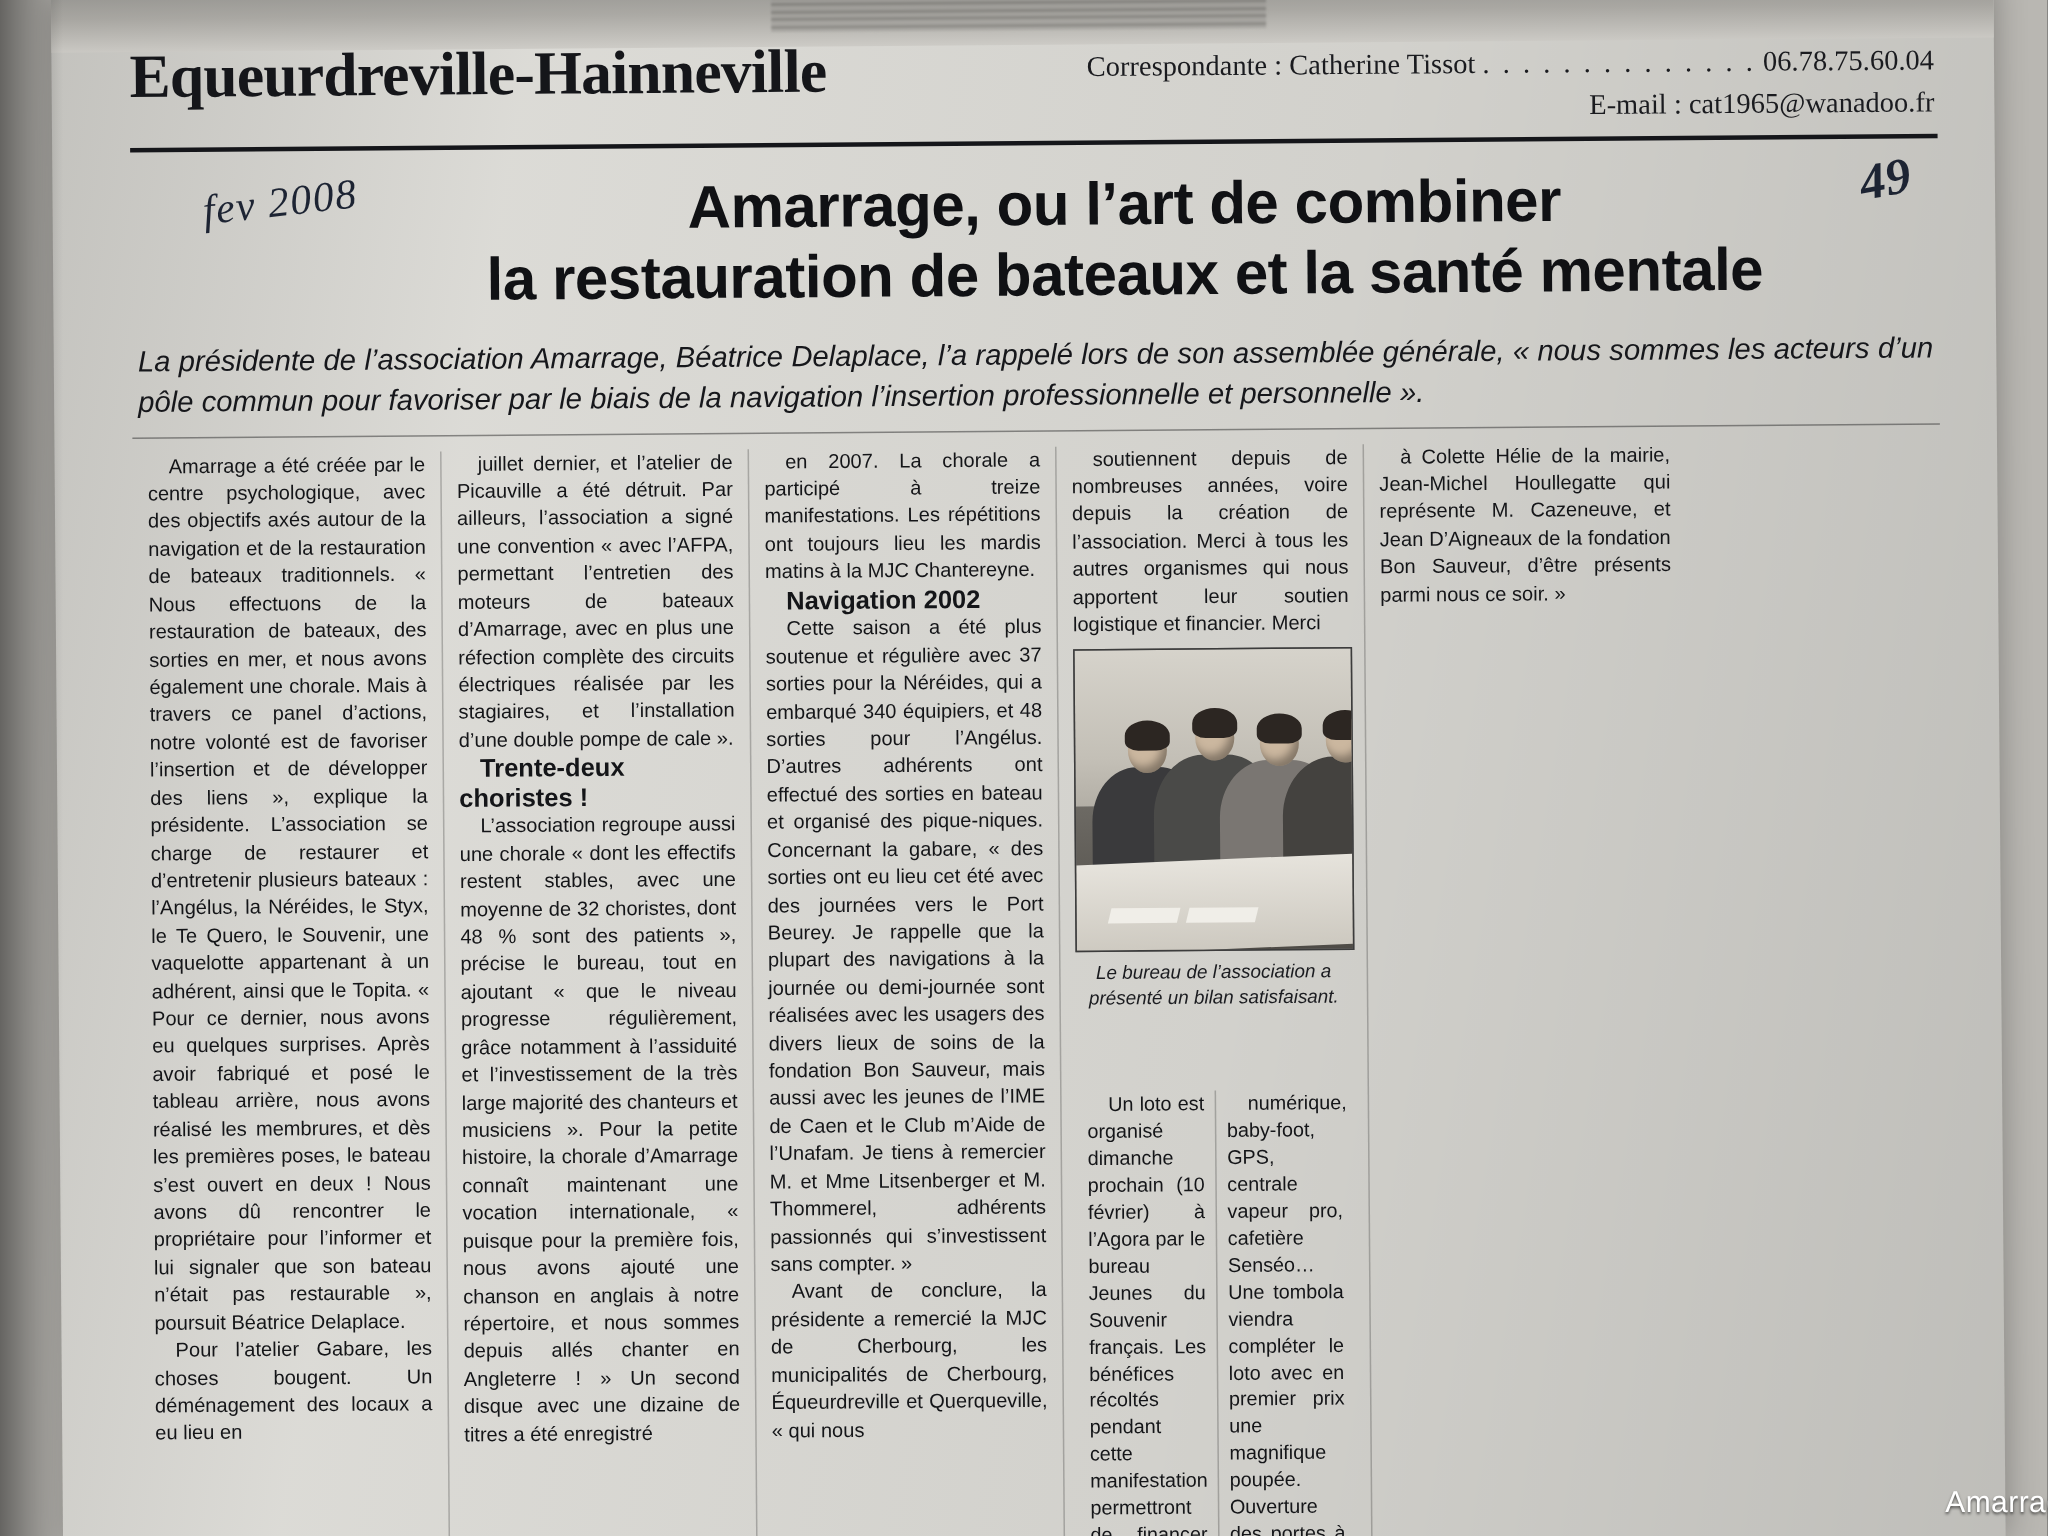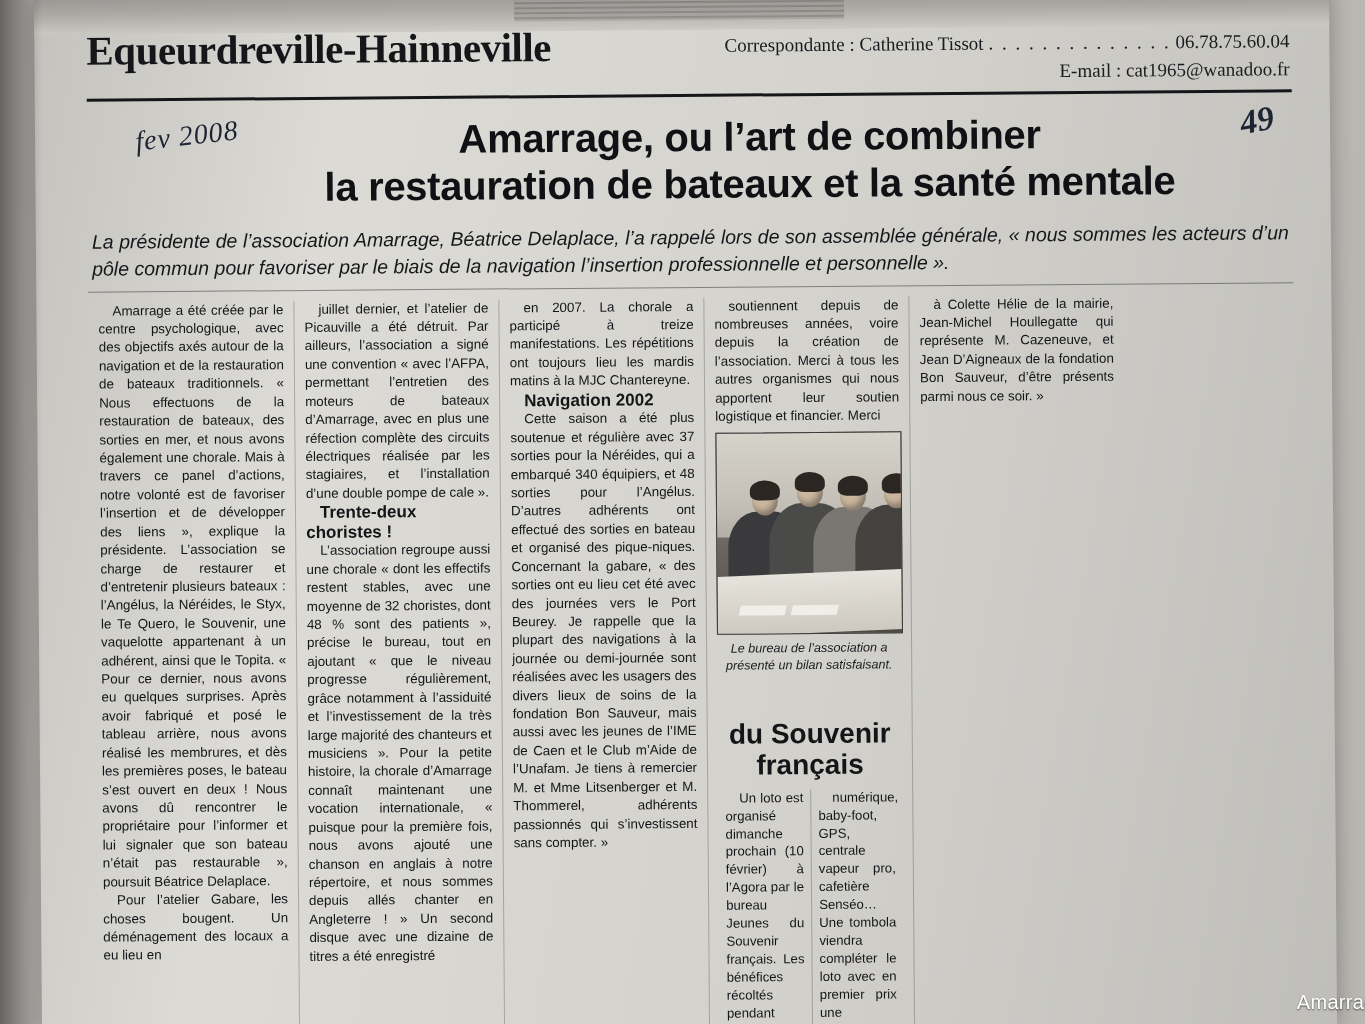--- a/index.html
+++ b/index.html
@@ -332,20 +332,21 @@
         <div class="col" id="col2">
           <p class="first">juillet dernier, et l’atelier de Picauville a été détruit. Par ailleurs, l’association a signé une convention « avec l’AFPA, permettant l’entretien des moteurs de bateaux d’Amarrage, avec en plus une réfection complète des circuits électriques réalisée par les stagiaires, et l’installation d’une double pompe de cale ».</p>
           <p class="subhead">Trente-deux choristes !</p>
           <p>L’association regroupe aussi une chorale « dont les effectifs restent stables, avec une moyenne de 32 choristes, dont 48 % sont des patients », précise le bureau, tout en ajoutant « que le niveau progresse régulièrement, grâce notamment à l’assiduité et l’investissement de la très large majorité des chanteurs et musiciens ». Pour la petite histoire, la chorale d’Amarrage connaît maintenant une vocation internationale, « puisque pour la première fois, nous avons ajouté une chanson en anglais à notre répertoire, et nous sommes depuis allés chanter en Angleterre ! » Un second disque avec une dizaine de titres a été enregistré</p>
         </div>
 
         <div class="col" id="col3">
           <p class="first">en 2007. La chorale a participé à treize manifestations. Les répétitions ont toujours lieu les mardis matins à la MJC Chantereyne.</p>
           <p class="subhead">Navigation 2002</p>
           <p>Cette saison a été plus soutenue et régulière avec 37 sorties pour la Néréides, qui a embarqué 340 équipiers, et 48 sorties pour l’Angélus. D’autres adhérents ont effectué des sorties en bateau et organisé des pique-niques. Concernant la gabare, « des sorties ont eu lieu cet été avec des journées vers le Port Beurey. Je rappelle que la plupart des navigations à la journée ou demi-journée sont réalisées avec les usagers des divers lieux de soins de la fondation Bon Sauveur, mais aussi avec les jeunes de l’IME de Caen et le Club m’Aide de l’Unafam. Je tiens à remercier M. et Mme Litsenberger et M. Thommerel, adhérents passionnés qui s’investissent sans compter. »</p>
+          <p>Avant de conclure, la présidente a remercié la MJC de Cherbourg, les municipalités de Cherbourg, Équeurdreville et Querqueville, « qui nous</p>
         </div>
 
         <div class="col" id="col4">
           <p class="first">soutiennent depuis de nombreuses années, voire depuis la création de l’association. Merci à tous les autres organismes qui nous apportent leur soutien logistique et financier. Merci</p>
 
           <div class="photo-wrap">
             <div class="photo">
               <div class="ph-wall"></div>
               <div class="ph-panel"></div>
               <div class="fig" id="fig1">
@@ -366,21 +367,20 @@
                 </div>
               <div class="ph-table"></div>
               <div class="ph-paper" style="left:12%"></div>
               <div class="ph-paper" style="left:40%"></div>
             </div>
             <div class="caption">Le bureau de l’association a présenté un bilan satisfaisant.</div>
           </div>
 
           <div class="bighead2">
             <br>
-            <span>du Souvenir français</span>
           </div>
 
           <div class="two-sub">
             <div class="sc">
               <p class="first">Un loto est organisé dimanche prochain (10 février) à l’Agora par le bureau Jeunes du Souvenir français. Les bénéfices récoltés pendant cette manifestation permettront de financer une part importante de leur première sortie pédagogique 2008. Nombreux lots : lave-vaisselle, appareil photo</p>
             </div>
             <div class="sc">
               <p>numérique, baby-foot, GPS, centrale vapeur pro, cafetière Senséo… Une tombola viendra compléter le loto avec en premier prix une magnifique poupée. Ouverture des portes à 12 h 45. Sur place boissons, sandwichs, gâteaux, crêpes… Prix du carton : 2 € ou 10 € les six.</p>
             </div>
           </div>

